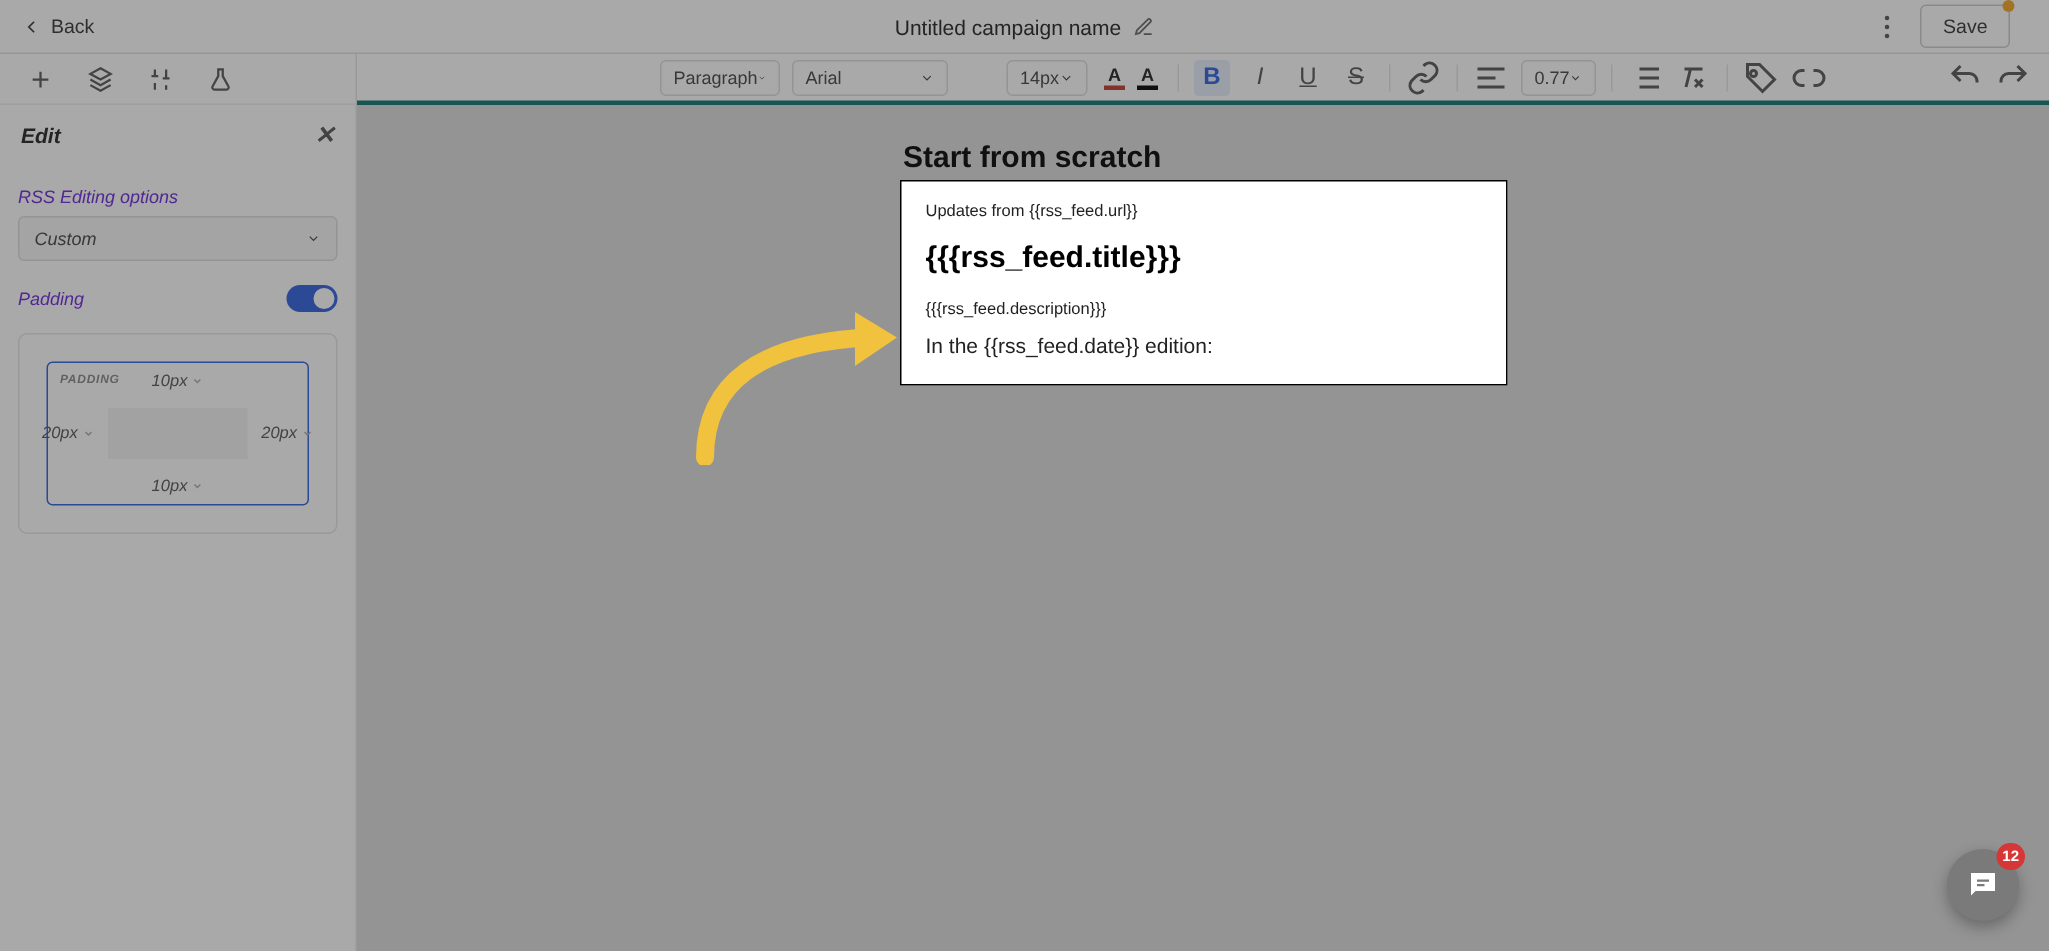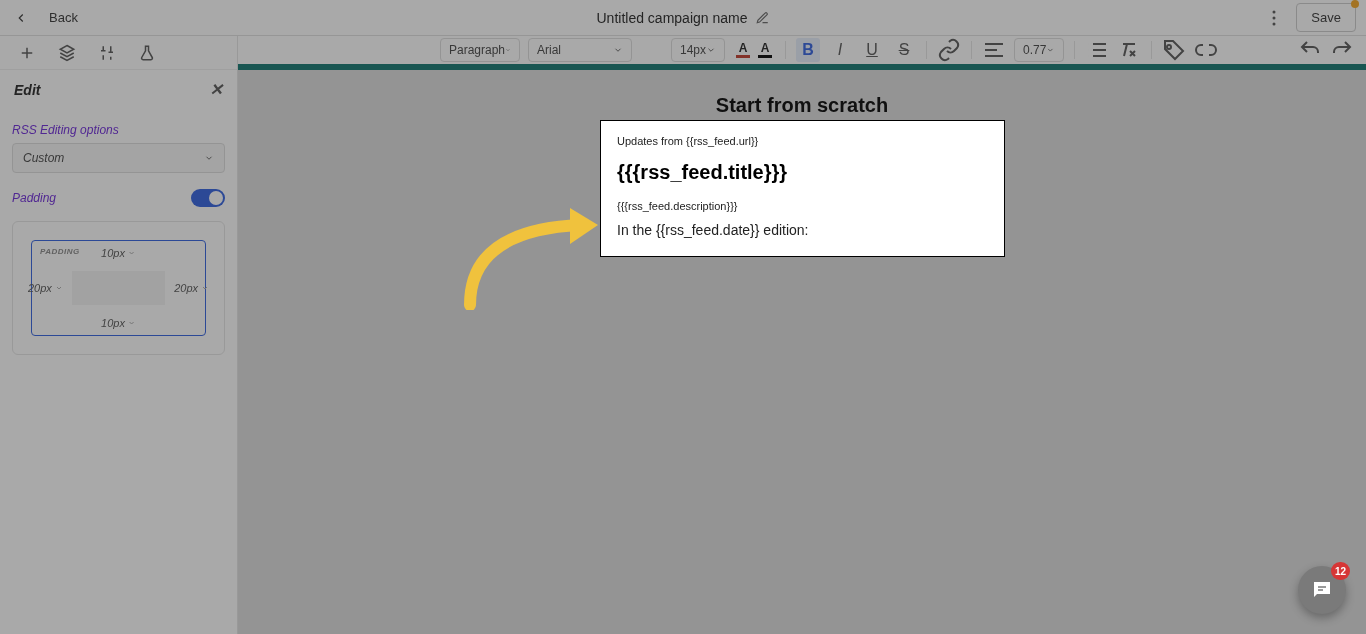--- a/index.html
+++ b/index.html
@@ -2,25 +2,25 @@
 <html><head>
 <meta charset="utf-8">
 <style>
   * { box-sizing: border-box; margin: 0; padding: 0; font-family: Arial, Helvetica, sans-serif; }
   html, body { width: 1366px; height: 634px; overflow: hidden; background: #dcdcdc; }
 
   
   .dim { position: absolute; inset: 0; background: rgba(40,40,40,0.4); z-index: 50; pointer-events: none; }
 
   .topbar { position: absolute; top: 0; left: 0; right: 0; height: 36px; background: #fff; border-bottom: 1px solid #e0e0e0; display: flex; align-items: center; z-index: 10; }
-  .back-btn { display: flex; align-items: center; gap: 21px; padding: 0 14px; height: 100%; font-size: 13px; color: #333; cursor: pointer; }
+  .back-btn { display: flex; align-items: center; gap: 6px; padding: 0 14px; height: 100%; font-size: 13px; color: #333; cursor: pointer; }
   .back-btn svg { width: 14px; height: 14px; }
   .title-wrap { position: absolute; left: 50%; transform: translateX(-50%); display: flex; align-items: center; gap: 8px; font-size: 14px; color: #222; }
   .title-wrap svg { width: 14px; height: 14px; color: #666; }
-  .top-right { position: absolute; right: 10px; display: flex; align-items: center; gap: 8px; }
+  .top-right { position: absolute; right: 26px; display: flex; align-items: center; gap: 8px; }
   .icon-btn { width: 28px; height: 28px; display: flex; align-items: center; justify-content: center; color: #555; cursor: pointer; border-radius: 4px; }
   .save-btn { position: relative; padding: 6px 14px; border: 1px solid #ccc; border-radius: 4px; background: #fff; font-size: 13px; color: #333; cursor: pointer; }
   .save-btn .dot { position: absolute; top: -4px; right: -4px; width: 8px; height: 8px; border-radius: 50%; background: #f5a623; }
   .send-btn { display: flex; align-items: center; gap: 6px; padding: 7px 14px; background: #2f5fe0; color: #fff; font-size: 13px; border-radius: 4px; cursor: pointer; }
   .send-btn svg { width: 14px; height: 14px; }
 
   .main { position: absolute; top: 36px; left: 0; right: 0; bottom: 0; display: flex; }
 
   
   .sidebar { width: 238px; background: #fff; border-right: 1px solid #e5e5e5; display: flex; flex-direction: column; z-index: 10; font-style: italic; }
@@ -42,40 +42,40 @@
   .pb-input .t { }
   .pb-input svg { width: 8px; height: 8px; color: #aaa; }
   .pb-top { top: 6px; left: 50%; transform: translateX(-50%); }
   .pb-bottom { bottom: 6px; left: 50%; transform: translateX(-50%); }
   .pb-left { left: -2px; top: 50%; transform: translate(-2px, -50%); }
   .pb-right { right: -2px; top: 50%; transform: translate(2px, -50%); }
   .pb-inner { position: absolute; top: 30px; bottom: 30px; left: 40px; right: 40px; background: #f3f3f3; }
 
   
   .canvas-wrap { flex: 1; display: flex; flex-direction: column; background: #fff; z-index: 10; }
-  .toolbar { height: 34px; border-bottom: 6px solid #0f766e; display: flex; align-items: center; gap: 8px; padding: 0 12px; text-align: right; }
+  .toolbar { height: 34px; border-bottom: 3px solid #0f766e; display: flex; align-items: center; gap: 8px; padding: 0 12px; text-align: right; }
   .tb-select { height: 24px; border: 1px solid #dcdcdc; border-radius: 4px; background: #fff; display: flex; align-items: center; justify-content: space-between; padding: 0 8px; font-size: 12px; color: #444; cursor: pointer; }
   .tb-select.para { width: 80px; margin-left: 190px; }
   .tb-select.font { width: 104px; }
   .tb-select.size { width: 54px; margin-left: 31px; }
   .tb-select.lh   { width: 50px; }
   .tb-ic { width: 24px; height: 24px; display: flex; align-items: center; justify-content: center; color: #555; cursor: pointer; border-radius: 3px; }
   .tb-ic.active { background: #e6eefc; color: #2f5fe0; }
   .tb-spacer { flex: 1; }
   .tb-div { width: 1px; height: 18px; background: #e5e5e5; margin: 0 2px; }
   .text-color-wrap { display: flex; align-items: center; gap: 2px; }
   .font-color { width: 20px; height: 20px; display:flex; flex-direction:column; align-items:center; justify-content:center; cursor: pointer; }
   .font-color .letter { font-size: 12px; font-weight: 600; color: #222; line-height: 1; }
   .font-color .bar { width: 14px; height: 3px; margin-top: 1px; }
   .font-color .bar.red { background: #c0392b; }
   .font-color .bar.black { background: #000; }
 
   .stage { flex: 1; background: #dcdcdc; position: relative; display: flex; justify-content: center; }
   .page { width: 400px; margin-top: 24px; }
-  .page-title { text-align: center; font-size: 20px; font-weight: 700; color: #000; }
+  .page-title { text-align: left; font-size: 20px; font-weight: 700; color: #000; }
 
   
   .hl-block { position: absolute; z-index: 100; top: 120px; left: 600px; width: 405px; background: #f0c23d; border-radius: 2px; }
   .hl-inner { background: #fff; border: 1px solid #000; padding: 14px 16px 18px; }
   .hl-inner .line1 { font-size: 11px; color: #222; margin-bottom: 14px; }
   .hl-inner .line2 { font-size: 20px; font-weight: 700; color: #000; margin-bottom: 16px; }
   .hl-inner .line3 { font-size: 11px; color: #222; margin-bottom: 10px; }
   .hl-inner .line4 { font-size: 14px; color: #222; }
 
   .arrow { position: absolute; z-index: 100; top: 190px; left: 460px; width: 150px; height: 120px; }

